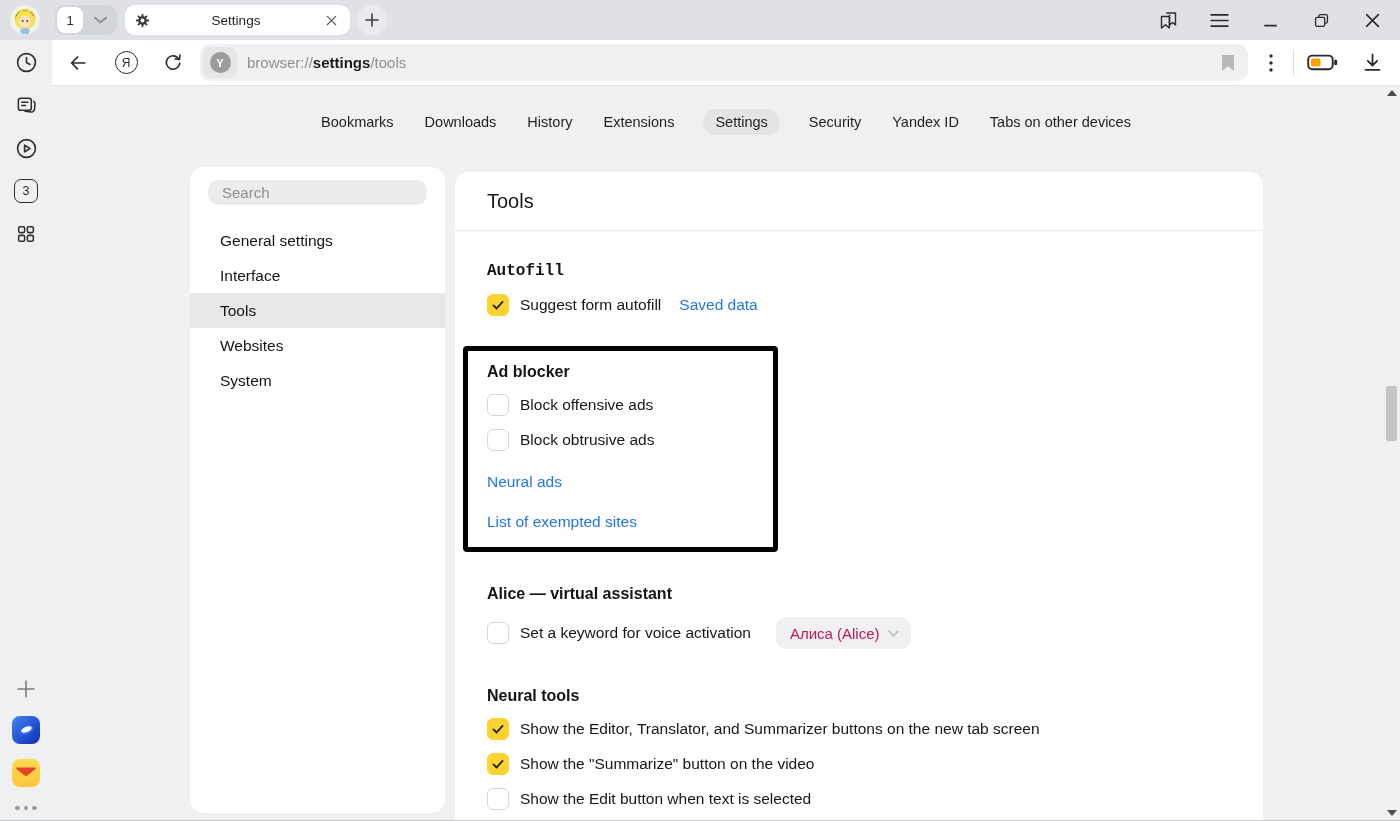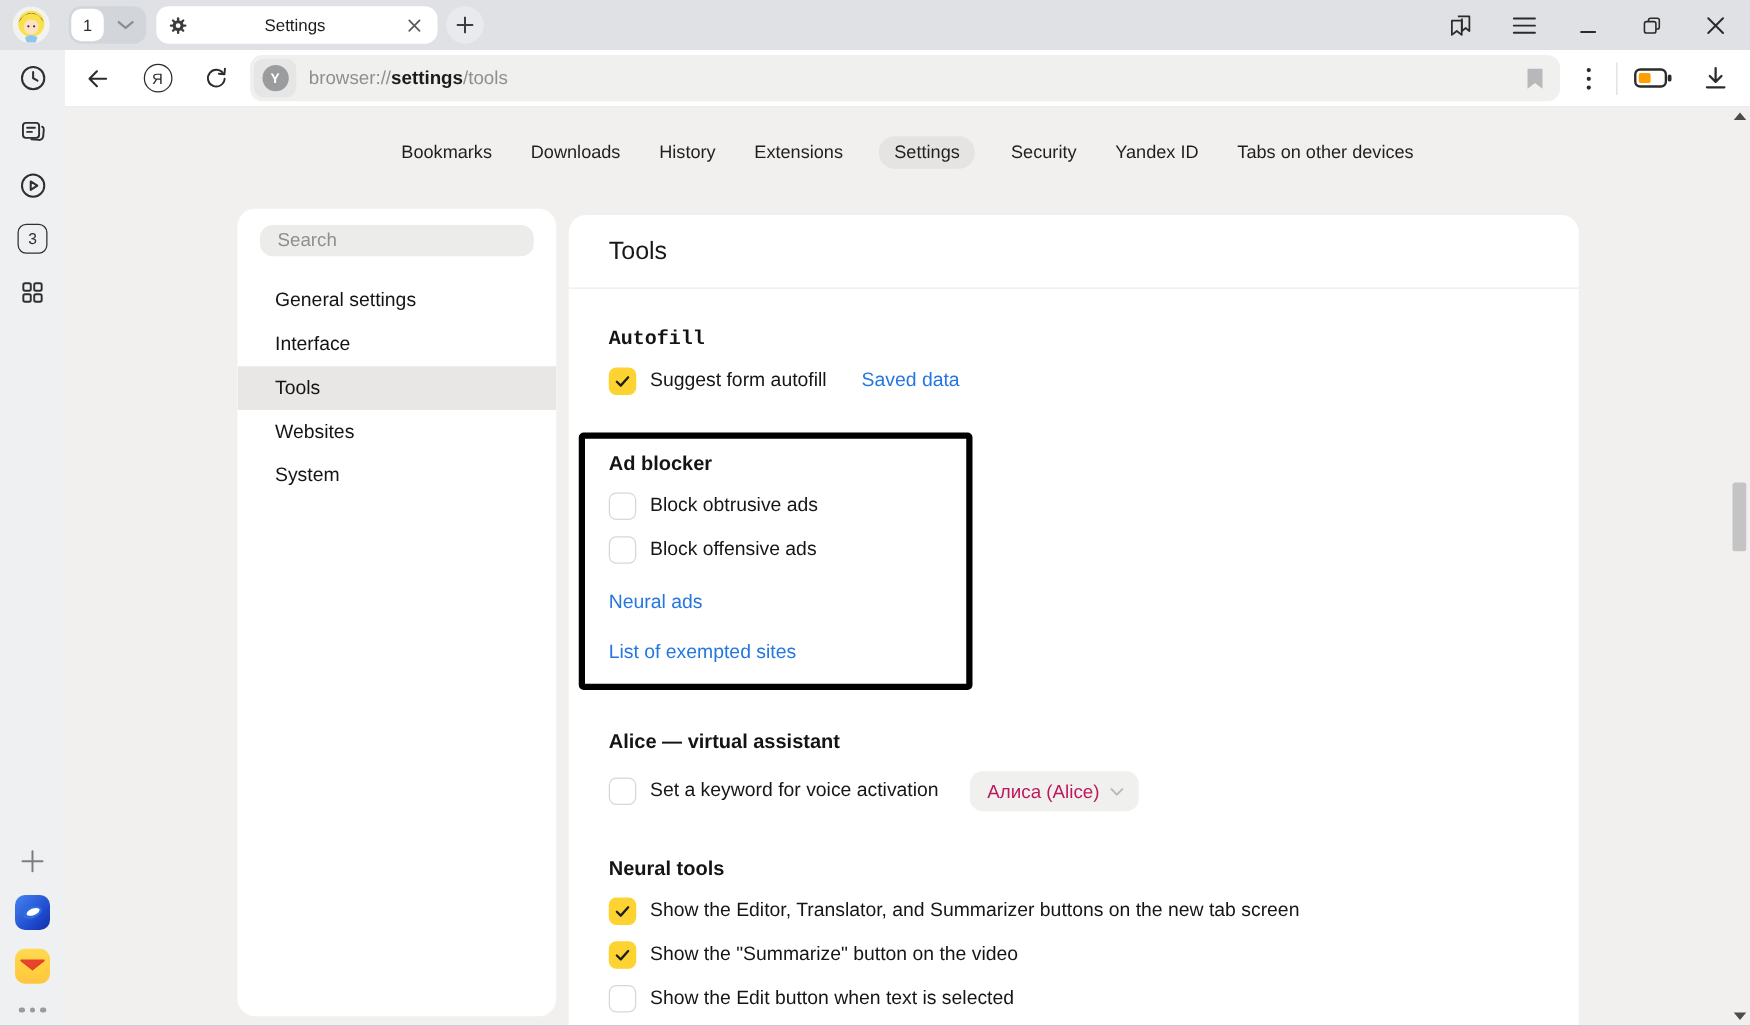--- a/index.html
+++ b/index.html
@@ -135,21 +135,21 @@
   .cb-row { display:flex; align-items:center; gap:11px; font-size:15.5px; color:#161616; margin-top:13px; }
   .cb {
     width:22px; height:22px; border-radius:6px; background:#fff;
     border:1.5px solid #d8d7d5; display:flex; align-items:center; justify-content:center;
     flex:none; cursor:pointer;
   }
   .cb svg { display:none; }
   .cb.checked { background:#fcd330; border-color:#fcd330; }
   .cb.checked svg { display:block; }
   .link { color:#2577e0; font-size:15.5px; cursor:pointer; text-decoration:none; }
-  .row-link { margin-left:17px; }
+  .row-link { margin-left:7px; }
 
   .autofill-heading { margin-top:31px;font-family:Liberation Mono, monospace; }
   .autofill-row { margin-top:14px; }
 
   .highlight-box {
     margin-top:30px; margin-left:-24px; width:315px;
     border:5px solid #000000; border-radius:4px;
     padding:12px 10px 16px 19px;
   }
   .hl-link { display:block; margin-top:22px; }
@@ -402,27 +402,27 @@
         <span>Suggest form autofill</span>
         <a class="link row-link">Saved data</a>
       </div>
 
       <div class="highlight-box">
         <div class="section-heading">Ad blocker</div>
         <div class="cb-row">
           <span class="cb">
             
           </span>
-          <span>Block obtrusive ads</span>
+          <span>Block offensive ads</span>
         </div>
         <div class="cb-row">
           <span class="cb">
             
           </span>
-          <span>Block offensive ads</span>
+          <span>Block obtrusive ads</span>
         </div>
         <a class="link hl-link">Neural ads</a>
         <a class="link hl-link">List of exempted sites</a>
       </div>
 
       <div class="section-heading alice-heading">Alice — virtual assistant</div>
       <div class="cb-row alice-row">
         <span class="cb">
           
         </span>

